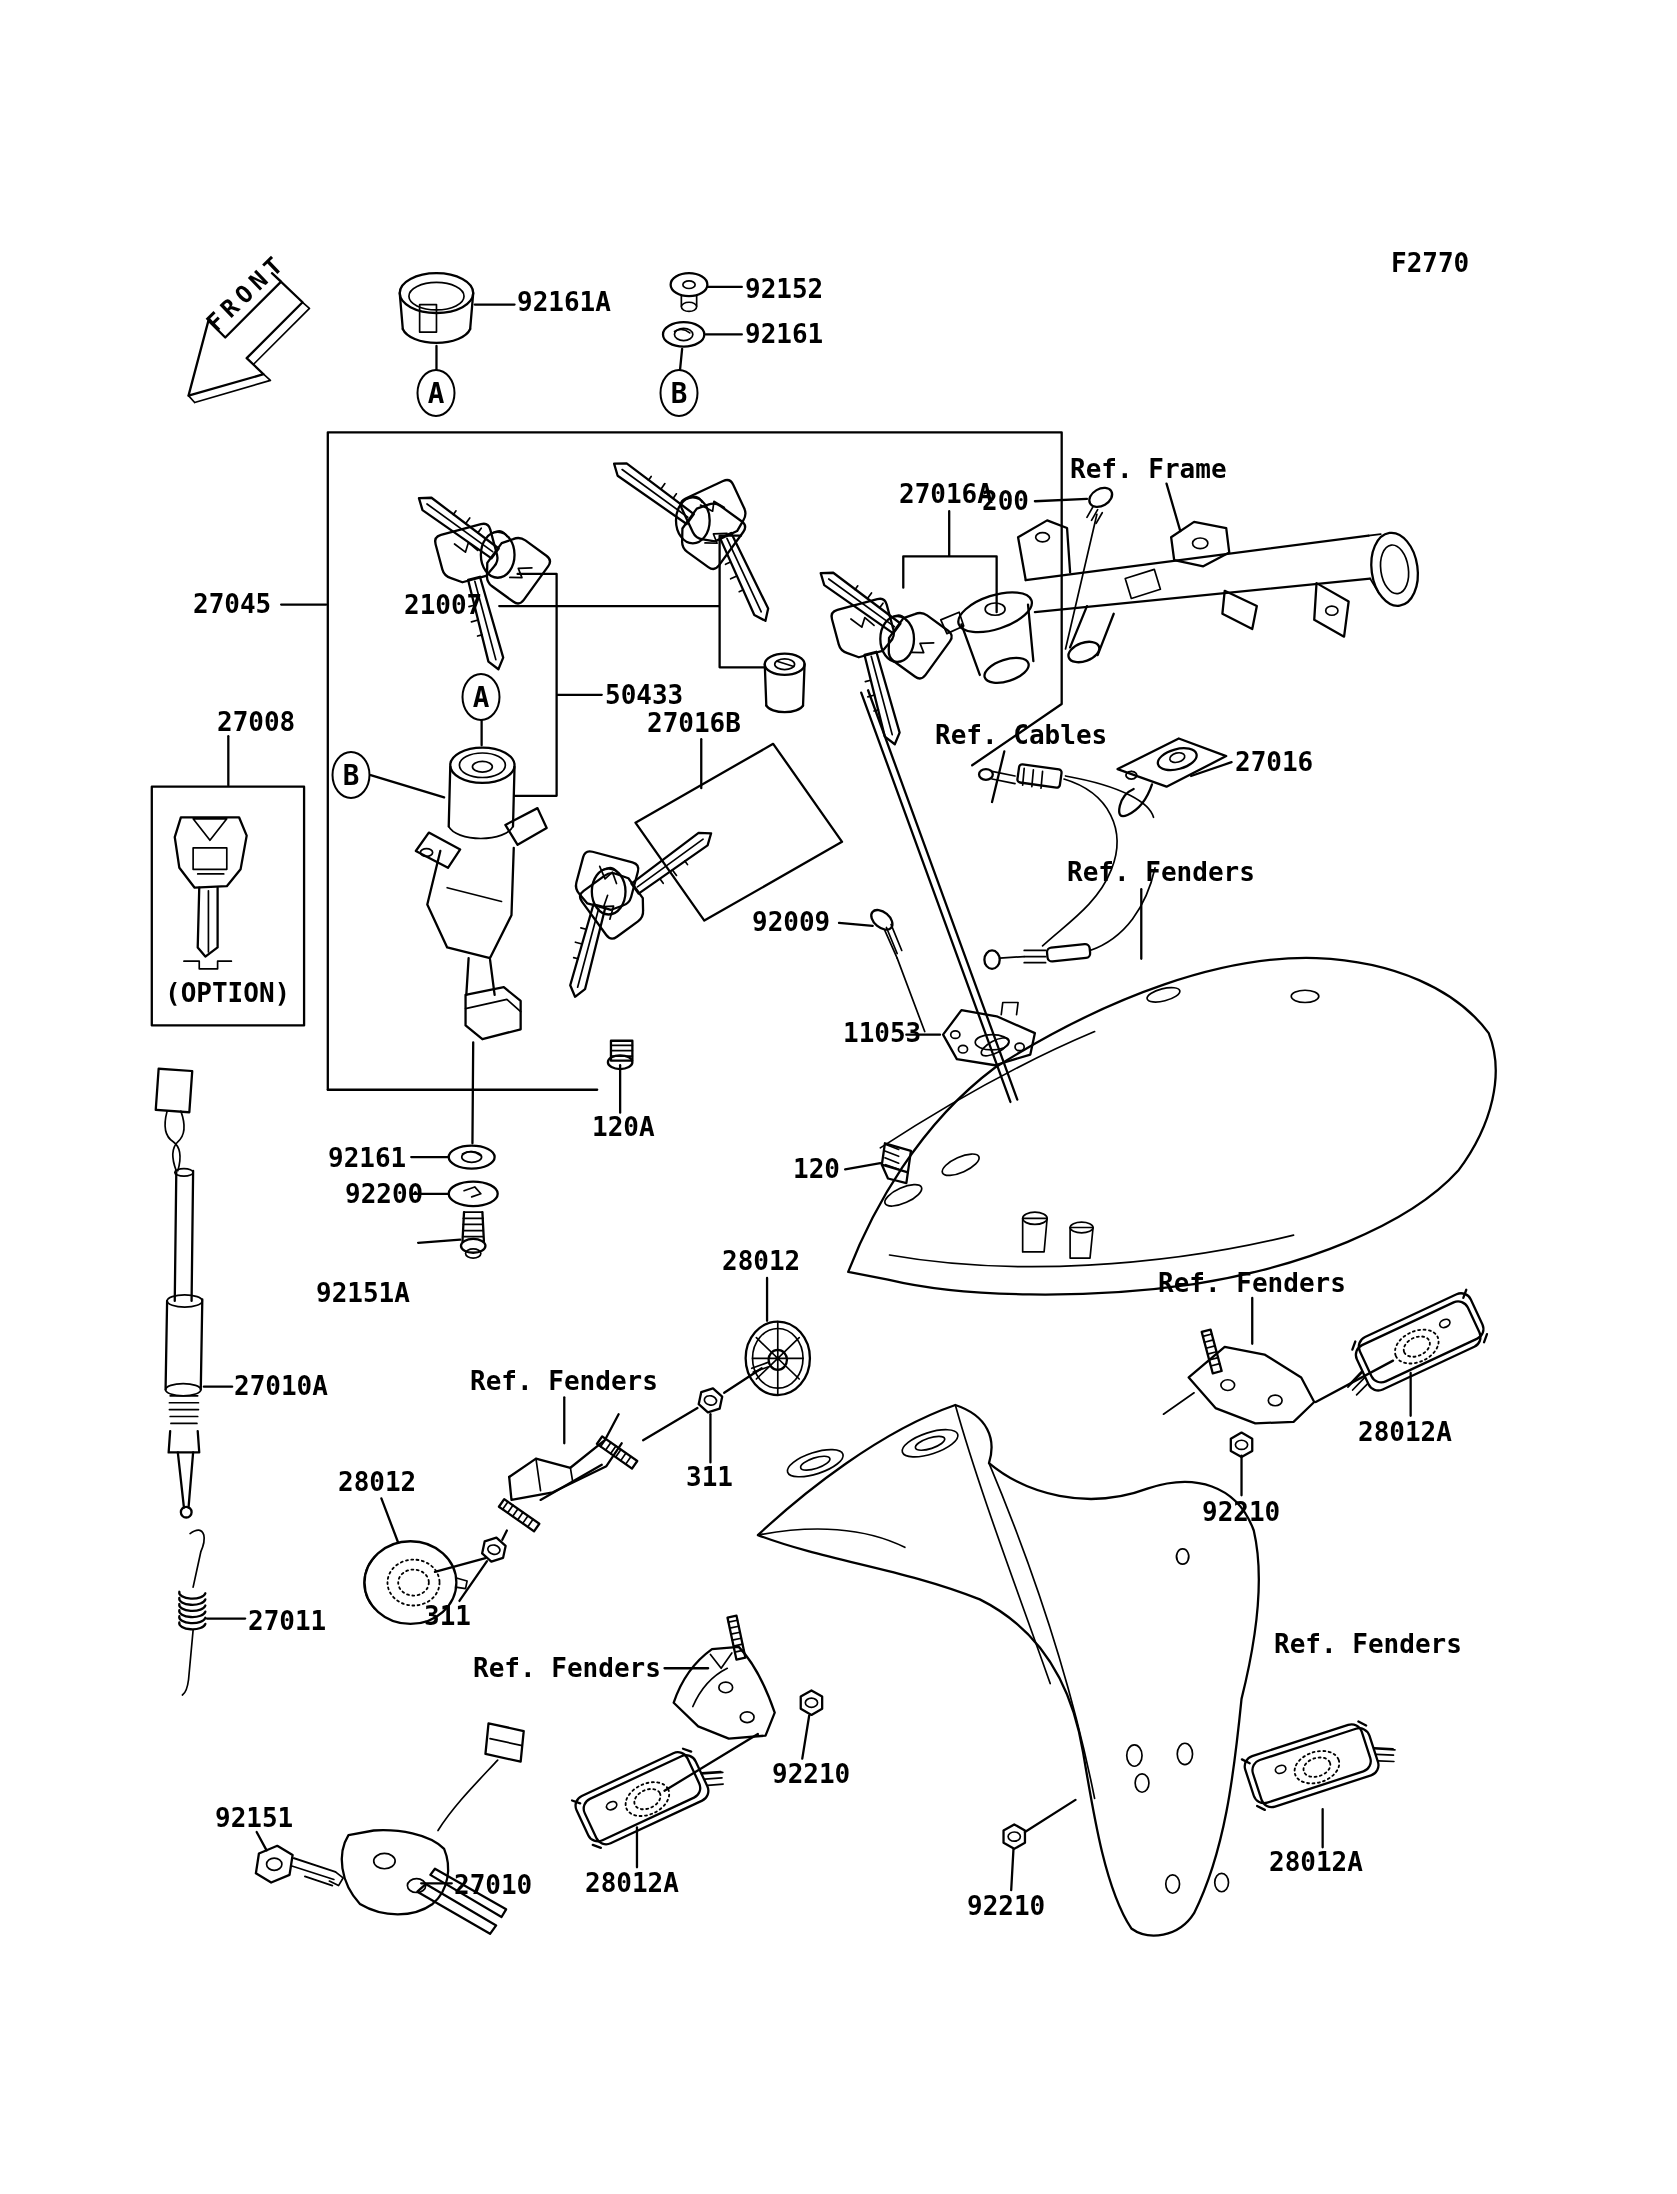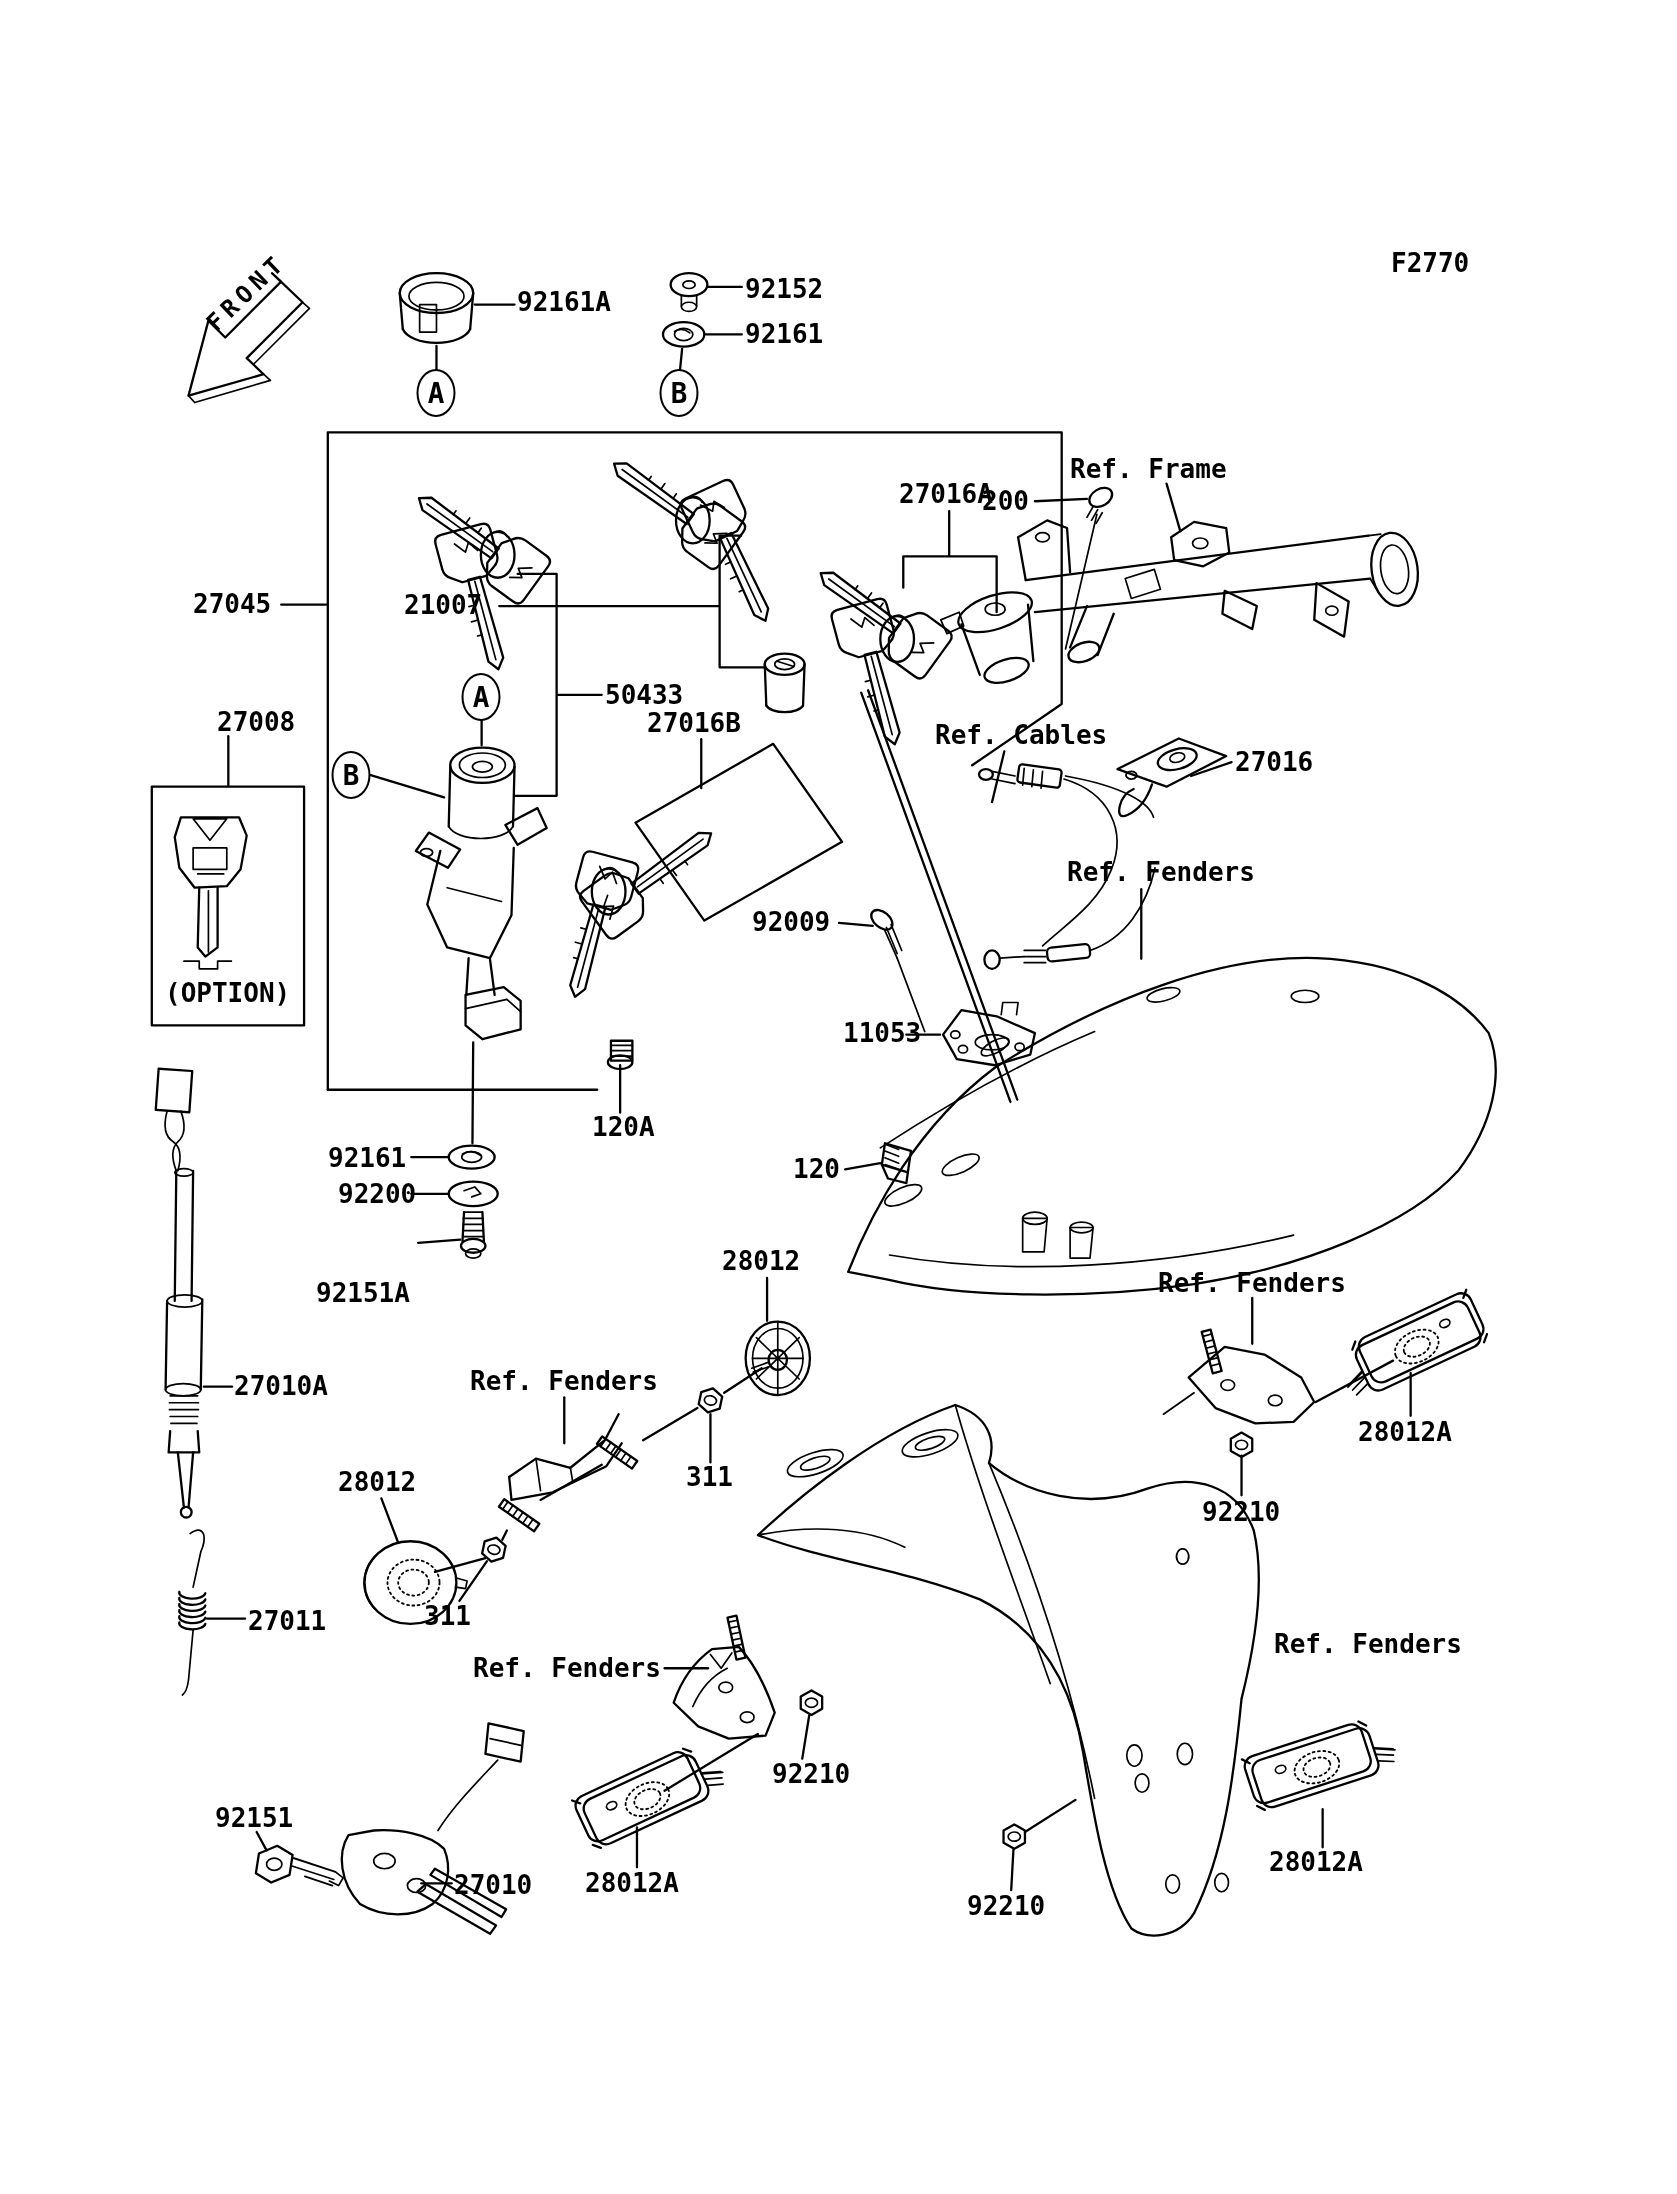--- a/index.html
+++ b/index.html
@@ -429,21 +429,21 @@
     <div class="lbl" style="left: 1070px; top: 456px;">Ref. Frame</div>
     <div class="lbl" style="left: 982px; top: 488px;">200</div>
     <div class="lbl" style="left: 935px; top: 722px; text-align: center;">Ref. Cables</div>
     <div class="lbl" style="left: 1235px; top: 749px;">27016</div>
     <div class="lbl" style="left: 752px; top: 909px;">92009</div>
     <div class="lbl" style="left: 1067px; top: 859px;">Ref. Fenders</div>
     <div class="lbl" style="left: 819px; top: 1020px; margin-left: 24px;">11053</div>
     <div class="lbl" style="left: 592px; top: 1114px;">120A</div>
     <div class="lbl" style="left: 793px; top: 1156px;">120</div>
     <div class="lbl" style="left: 328px; top: 1145px;">92161</div>
-    <div class="lbl" style="left: 338px; top: 1181px; text-align: right;">92200</div>
+    <div class="lbl" style="left: 345px; top: 1181px; text-align: right;">92200</div>
     <div class="lbl" style="left: 316px; top: 1232px; margin-top: 48px;">92151A</div>
     <div class="lbl" style="left: 722px; top: 1248px;">28012</div>
     <div class="lbl" style="left: 234px; top: 1373px;">27010A</div>
     <div class="lbl" style="left: 470px; top: 1368px;">Ref. Fenders</div>
     <div class="lbl" style="left: 338px; top: 1469px;">28012</div>
     <div class="lbl" style="left: 686px; top: 1464px;">311</div>
     <div class="lbl" style="left: 248px; top: 1608px;">27011</div>
     <div class="lbl" style="left: 424px; top: 1603px;">311</div>
     <div class="lbl" style="left: 473px; top: 1655px;">Ref. Fenders</div>
     <div class="lbl" style="left: 1158px; top: 1270px;">Ref. Fenders</div>

